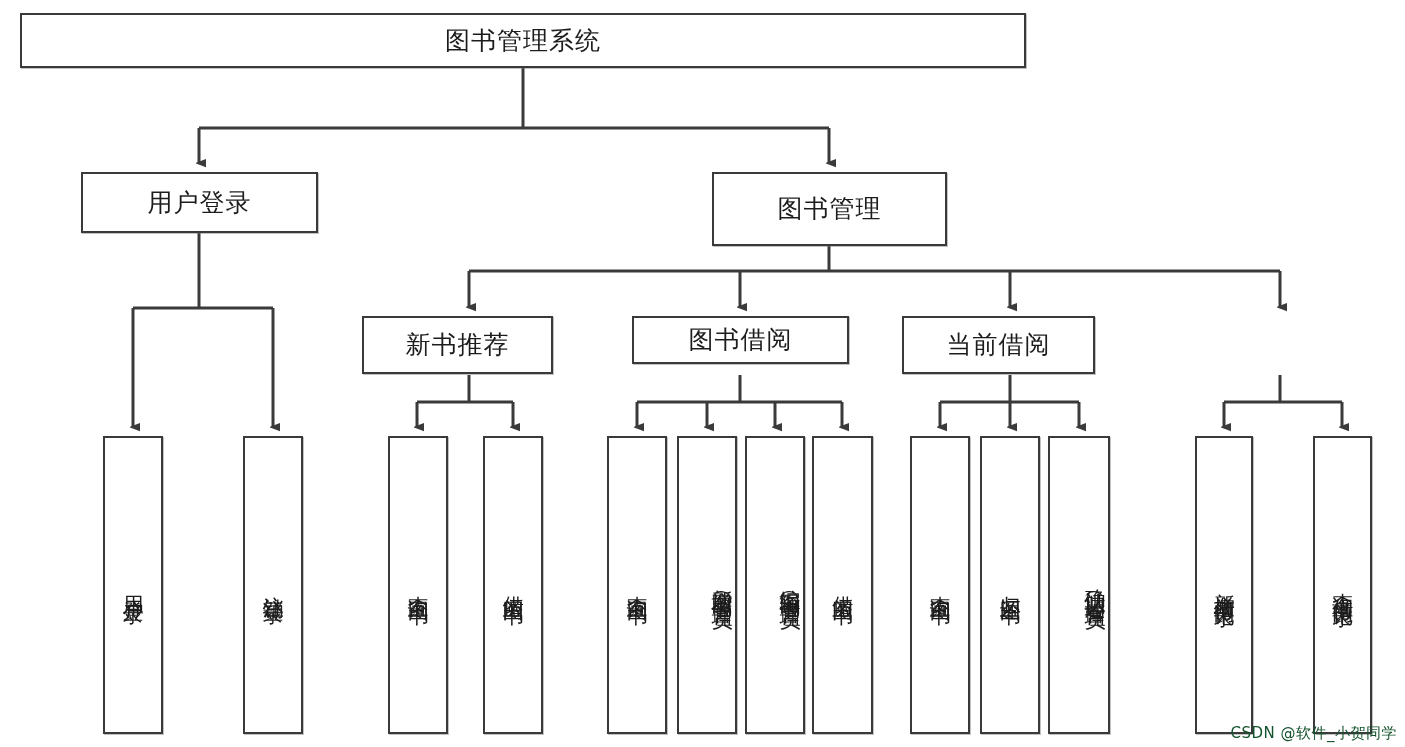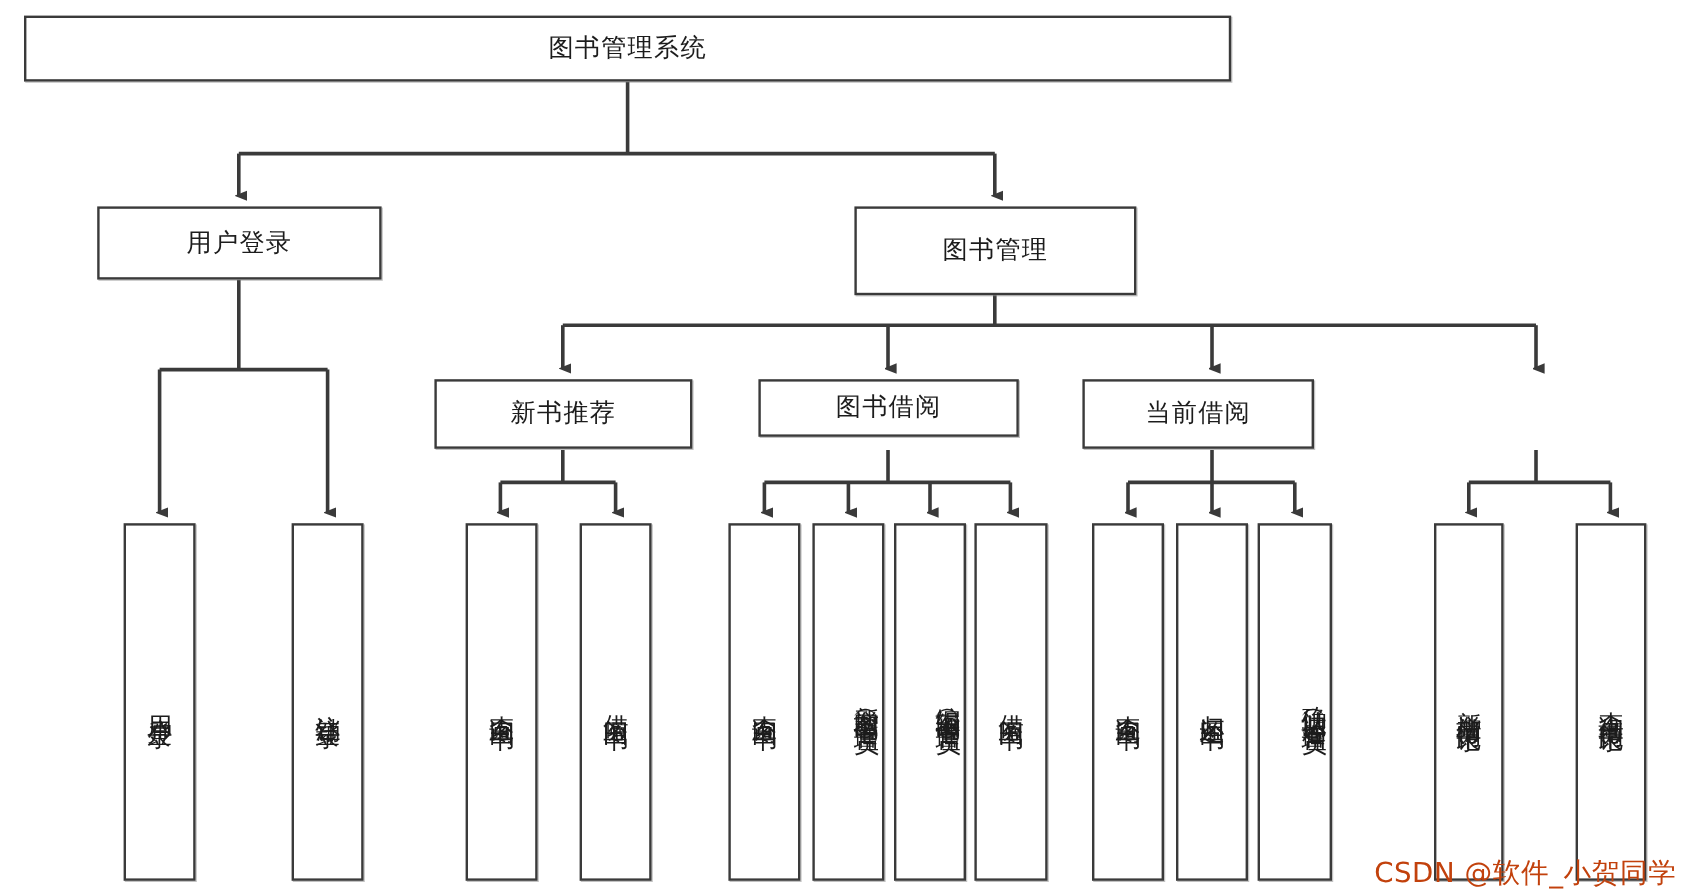--- a/index.html
+++ b/index.html
@@ -31,21 +31,21 @@
     box-sizing: border-box;
     border: 2px solid #3a3a3a;
     background: #ffffff;
     display: flex;
     align-items: center;
     justify-content: center;
     color: #1c1c1c;
     box-shadow: 1px 1px 0 rgba(120,120,120,0.45);
   }
   .node.horiz {
-    font-size: 21px;
+    font-size: 25px;
     letter-spacing: 1px;
     line-height: 1.2;
   }
   .node.vert {
     writing-mode: vertical-rl;
     text-orientation: upright;
     font-size: 21px;
     line-height: 1.25;
     letter-spacing: 3px;
     padding-top: 6px;
@@ -56,22 +56,22 @@
   .node.vert.top-align {
     align-items: flex-start;
   }
   .node.vert.mid-align {
     align-items: center;
   }
   .watermark {
     position: absolute;
     right: 8px;
     bottom: 4px;
-    font-size: 23px;
-    color: #c2410c;
+    font-size: 15px;
+    color: #14532d;
     letter-spacing: 0.5px;
     white-space: nowrap;
   }
 </style>
 </head>
 <body>
 
 <div id="canvas">
 
   <svg id="wires" viewBox="0 0 1405 747" xmlns="http://www.w3.org/2000/svg">
@@ -122,21 +122,21 @@
       <path d="M 1224 402 L 1224 427" marker-end="url(#arrow)"></path>
       <path d="M 1342 402 L 1342 427" marker-end="url(#arrow)"></path>
     </g>
   </svg>
 
   <div class="node horiz" style="left:20px; top:13px; width:1006px; height:55px;">图书管理系统</div>
 
   <div class="node horiz" style="left:81px; top:172px; width:237px; height:61px;">用户登录</div>
   <div class="node horiz" style="left:712px; top:172px; width:235px; height:74px;">图书管理</div>
 
-  <div class="node horiz" style="left:362px; top:316px; width:215px; height:58px;">新书推荐</div>
+  <div class="node horiz" style="left:362px; top:316px; width:191px; height:58px;">新书推荐</div>
   <div class="node horiz" style="left:632px; top:316px; width:217px; height:48px;">图书借阅</div>
   <div class="node horiz" style="left:902px; top:316px; width:193px; height:58px;">当前借阅</div>
 
   <div class="node vert mid-align" style="left:103px; top:436px; width:60px; height:298px;">用户登录</div>
   <div class="node vert mid-align" style="left:243px; top:436px; width:60px; height:298px;">注销登录</div>
 
   <div class="node vert mid-align" style="left:388px; top:436px; width:60px; height:298px;">查询图书</div>
   <div class="node vert mid-align" style="left:483px; top:436px; width:60px; height:298px;">借阅图书</div>
 
   <div class="node vert mid-align" style="left:607px; top:436px; width:60px; height:298px;">查询图书</div>

